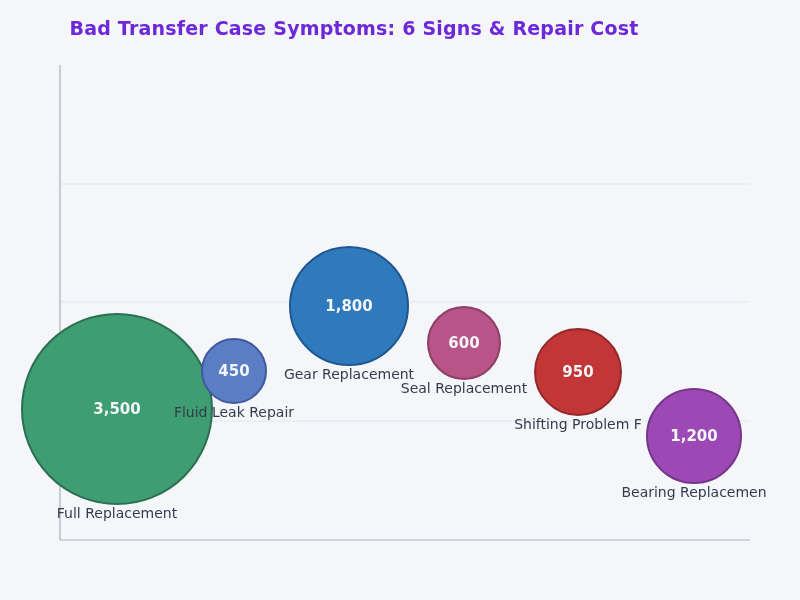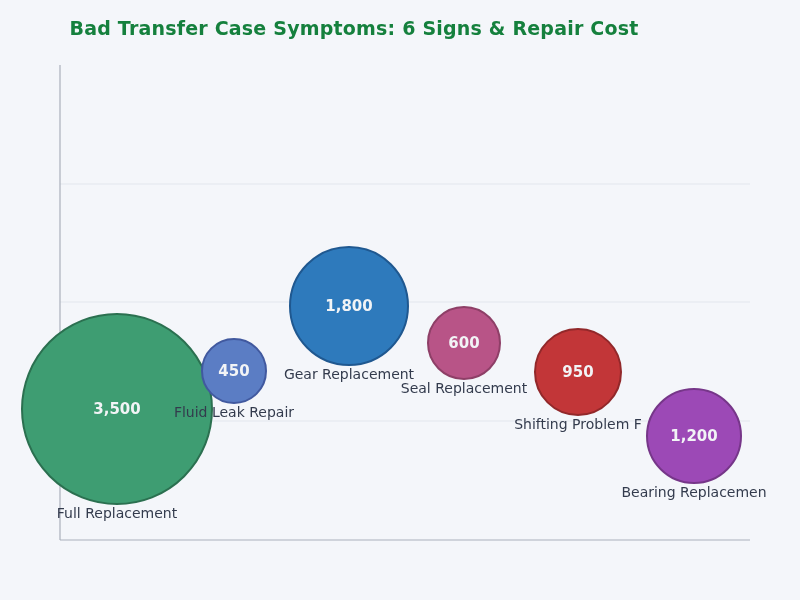--- a/index.html
+++ b/index.html
@@ -16,21 +16,21 @@
     width: 800px; height: 600px;
   }
   .chart-title {
     position: absolute;
     top: 17px;
     left: 0;
     width: 708px;
     text-align: center;
     font-size: 19px;
     font-weight: bold;
-    color: #15803d;
+    color: #6d28d9;
     letter-spacing: 0.2px;
   }
   svg.plot {
     position: absolute;
     top: 0; left: 0;
   }
   .grid-line { stroke: #e2e6ed; stroke-width: 1; }
   .axis-line { stroke: #a9b0bb; stroke-width: 1.2; }
   .bubble-value {
     font-family: "DejaVu Sans", sans-serif;

